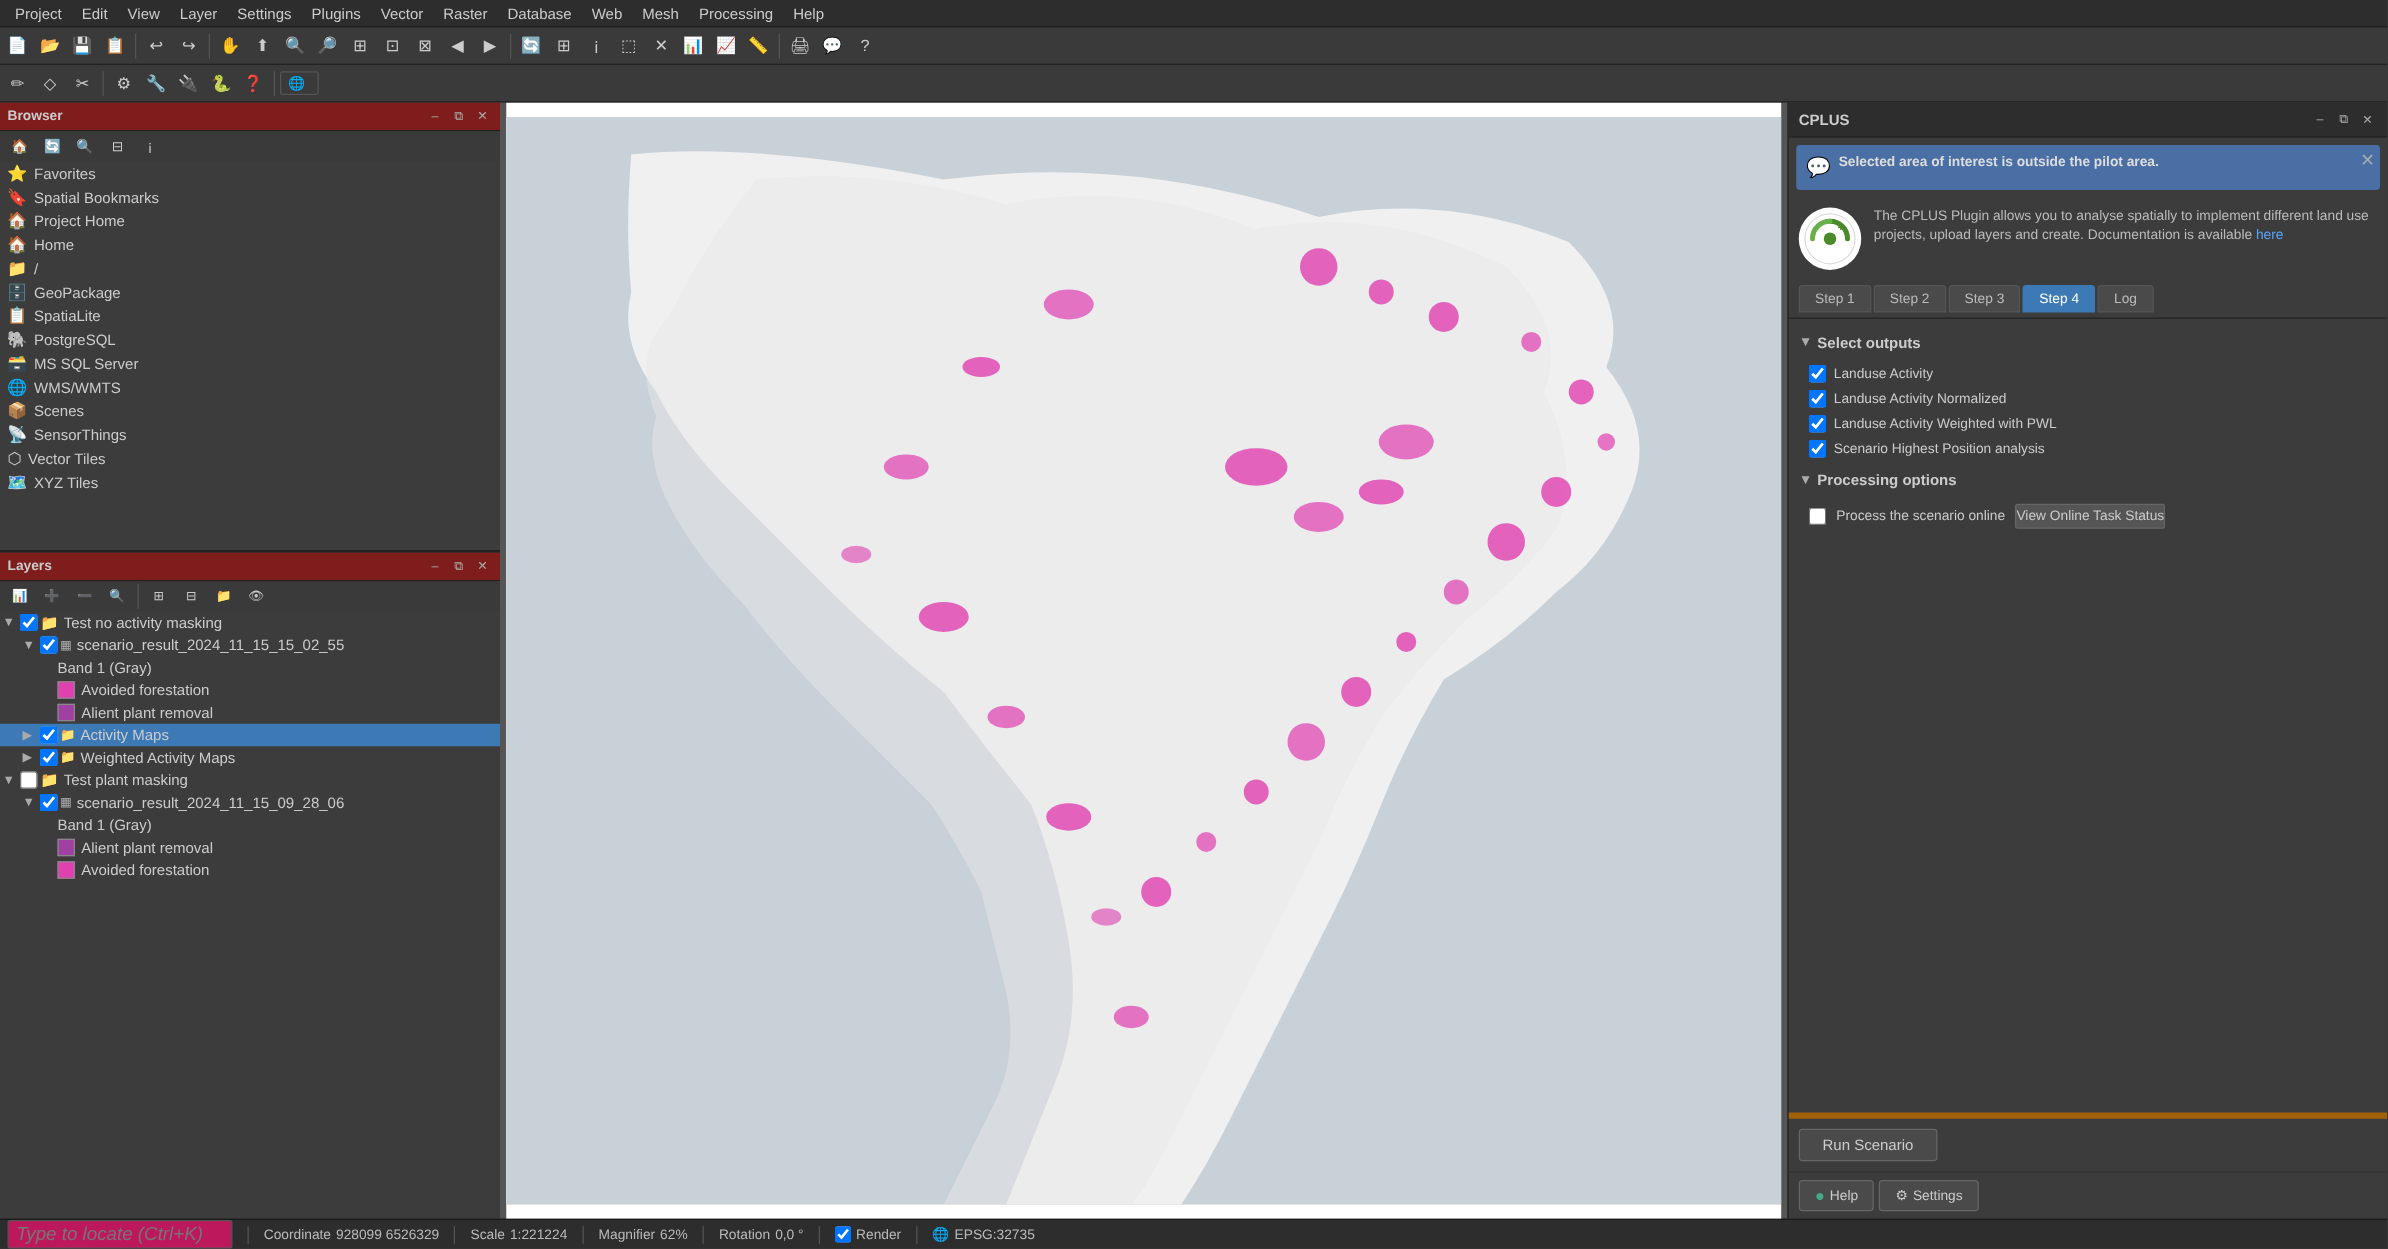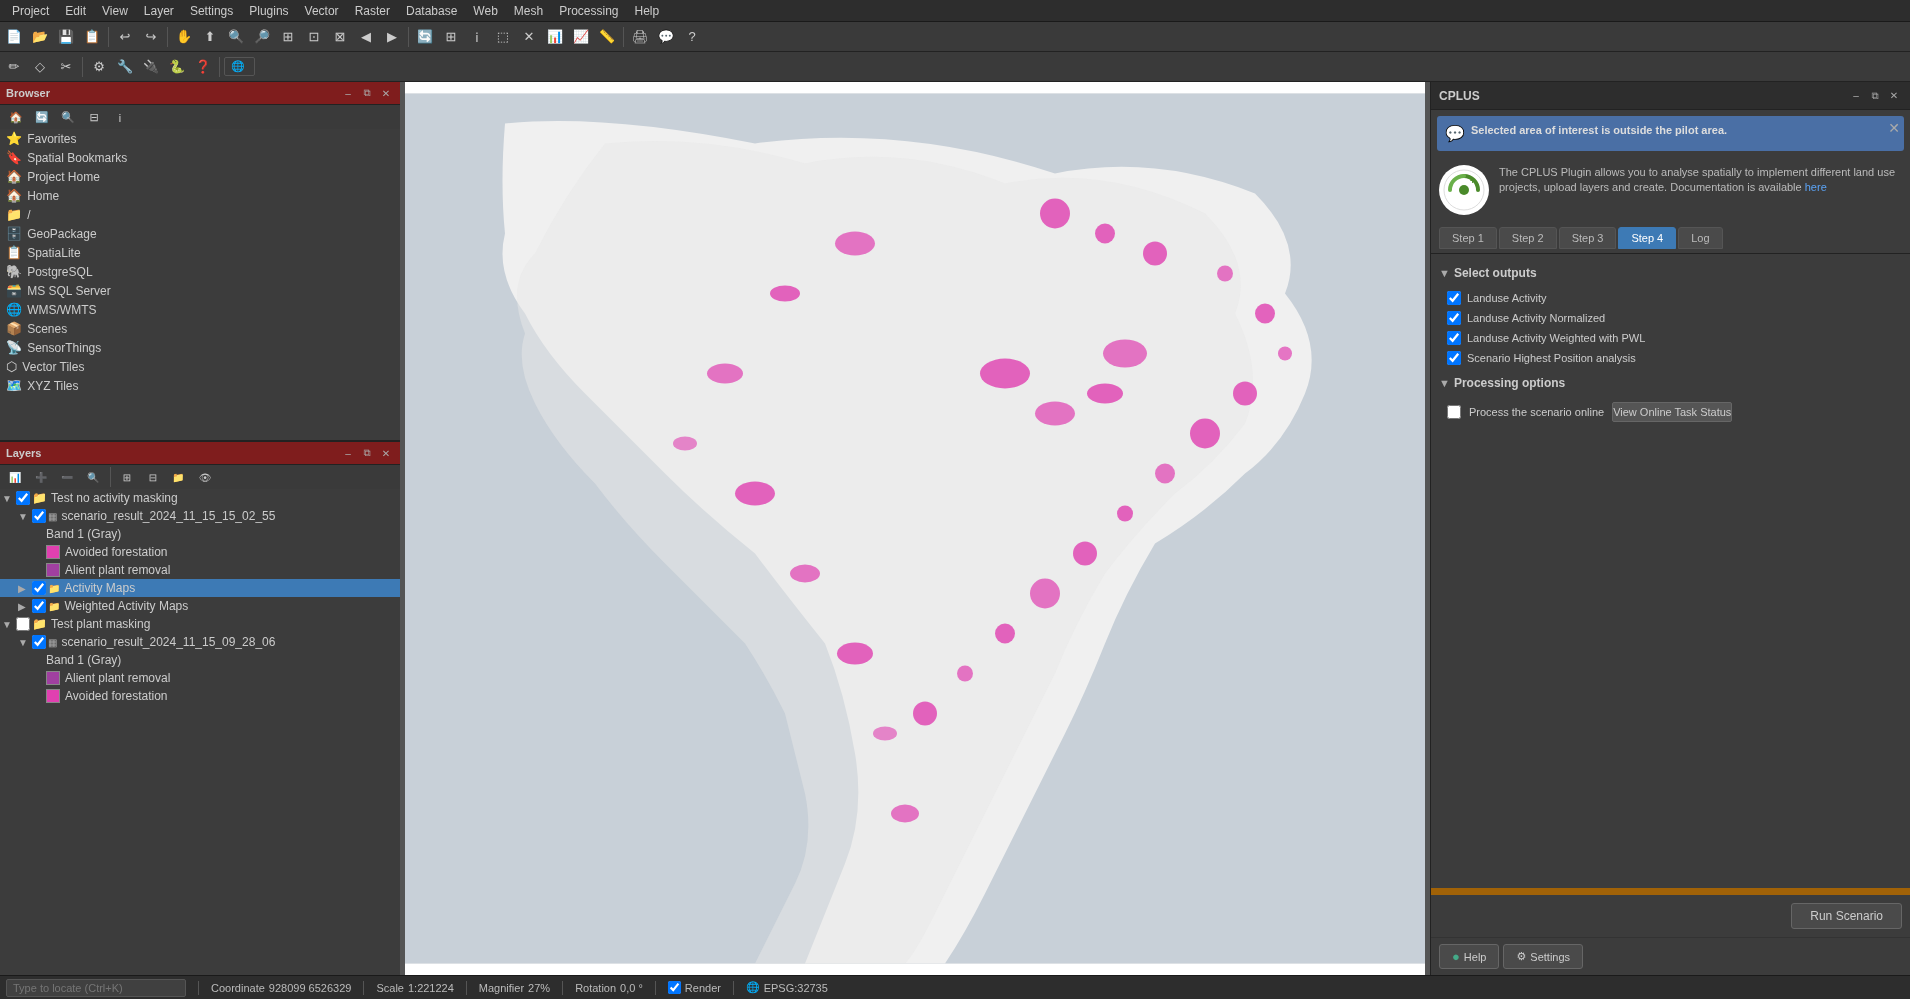--- a/index.html
+++ b/index.html
@@ -72,21 +72,21 @@
 
     .output-item { display: flex; align-items: center; gap: 6px; padding: 3px 8px; }
     .output-checkbox { width: 14px; height: 14px; cursor: pointer; }
     .output-label { color: #ccc; font-size: 11px; }
 
     .processing-section { margin-top: 8px; }
     .process-option { display: flex; align-items: center; gap: 8px; padding: 4px 8px; }
     .process-label { color: #ccc; font-size: 11px; }
     .view-btn { background: #555; border: 1px solid #666; color: #ccc; padding: 3px 0; border-radius: 2px; cursor: pointer; font-size: 11px; }
 
-    .run-btn-row { display: flex; justify-content: flex-end; padding: 8px; border-top: 7px solid #a16207; }
+    .run-btn-row { display: flex; padding: 8px; border-top: 5px solid #a16207; }
     .run-btn { background: #4a4a4a; border: 1px solid #666; color: #ccc; padding: 5px 18px; border-radius: 3px; cursor: pointer; font-size: 12px; }
 
     .help-settings-row { display: flex; gap: 4px; padding: 6px 8px; border-top: 1px solid #333; }
     .help-btn, .settings-btn { background: #4a4a4a; border: 1px solid #666; color: #ccc; padding: 4px 12px; border-radius: 3px; cursor: pointer; font-size: 11px; display: flex; align-items: center; gap: 4px; }
 
     
     .statusbar { background: #2d2d2d; height: 24px; display: flex; align-items: center; padding: 0 6px; gap: 12px; border-top: 1px solid #1a1a1a; flex-shrink: 0; font-size: 11px; color: #bbb; }
     .status-section { display: flex; align-items: center; gap: 4px; }
     .status-sep { width: 1px; height: 14px; background: #555; }
 
@@ -482,36 +482,36 @@
       <button class="settings-btn">
         <span>⚙</span>
         <span>Settings</span>
       </button>
     </div>
   </div>
 </div>
 
 <div class="statusbar">
   <div class="status-section">
-    <input type="text" style="background: #404040; border: 1px solid rgb(85, 85, 85); color: rgb(204, 204, 204); padding: 2px 6px; border-radius: 2px; font-size: 11px; width: 180px;" placeholder="Type to locate (Ctrl+K)">
+    <input type="text" style="background: #be185d; border: 1px solid rgb(85, 85, 85); color: rgb(204, 204, 204); padding: 2px 6px; border-radius: 2px; font-size: 15px; width: 180px; font-style: italic;" placeholder="Type to locate (Ctrl+K)">
   </div>
   <div class="status-sep"></div>
   <div class="status-section">
     <span>Coordinate</span>
     <span>928099   6526329</span>
   </div>
   <div class="status-sep"></div>
   <div class="status-section">
     <span>Scale</span>
     <span>1:221224</span>
   </div>
   <div class="status-sep"></div>
   <div class="status-section">
     <span>Magnifier</span>
-    <span>27%</span>
+    <span>62%</span>
   </div>
   <div class="status-sep"></div>
   <div class="status-section">
     <span>Rotation</span>
     <span>0,0 °</span>
   </div>
   <div class="status-sep"></div>
   <div class="status-section">
     <input type="checkbox" checked="" style="">
     <span>Render</span>

